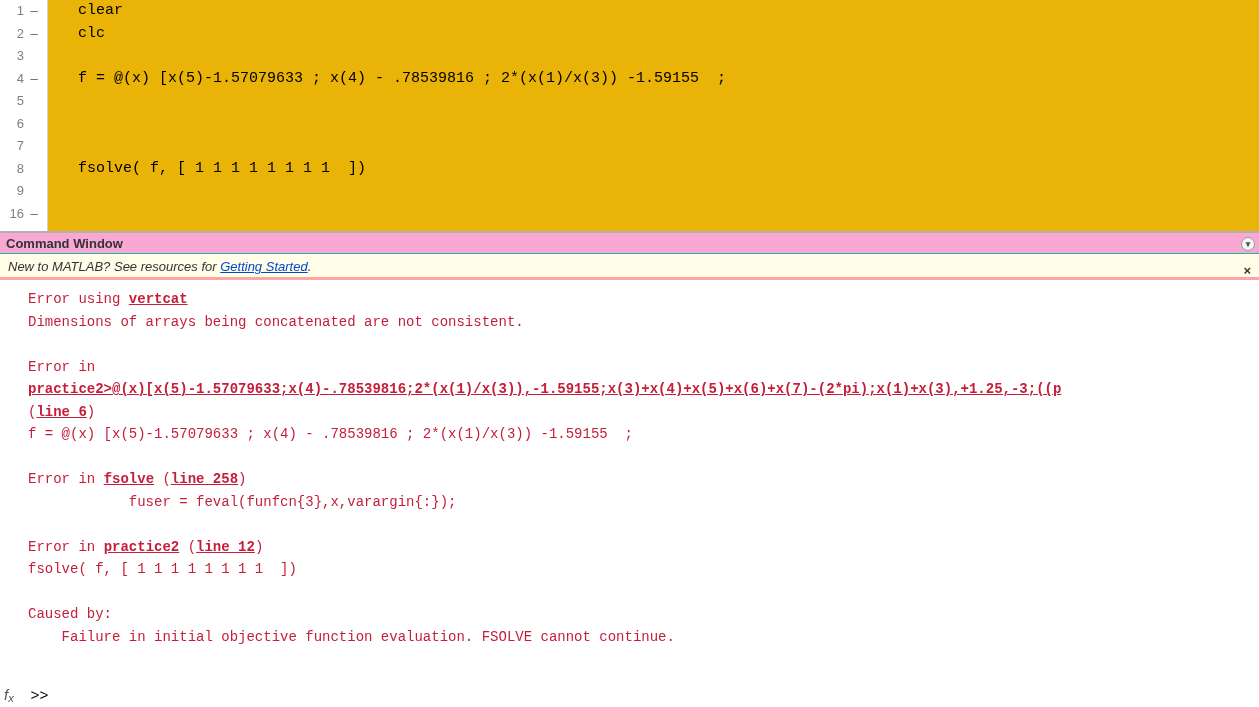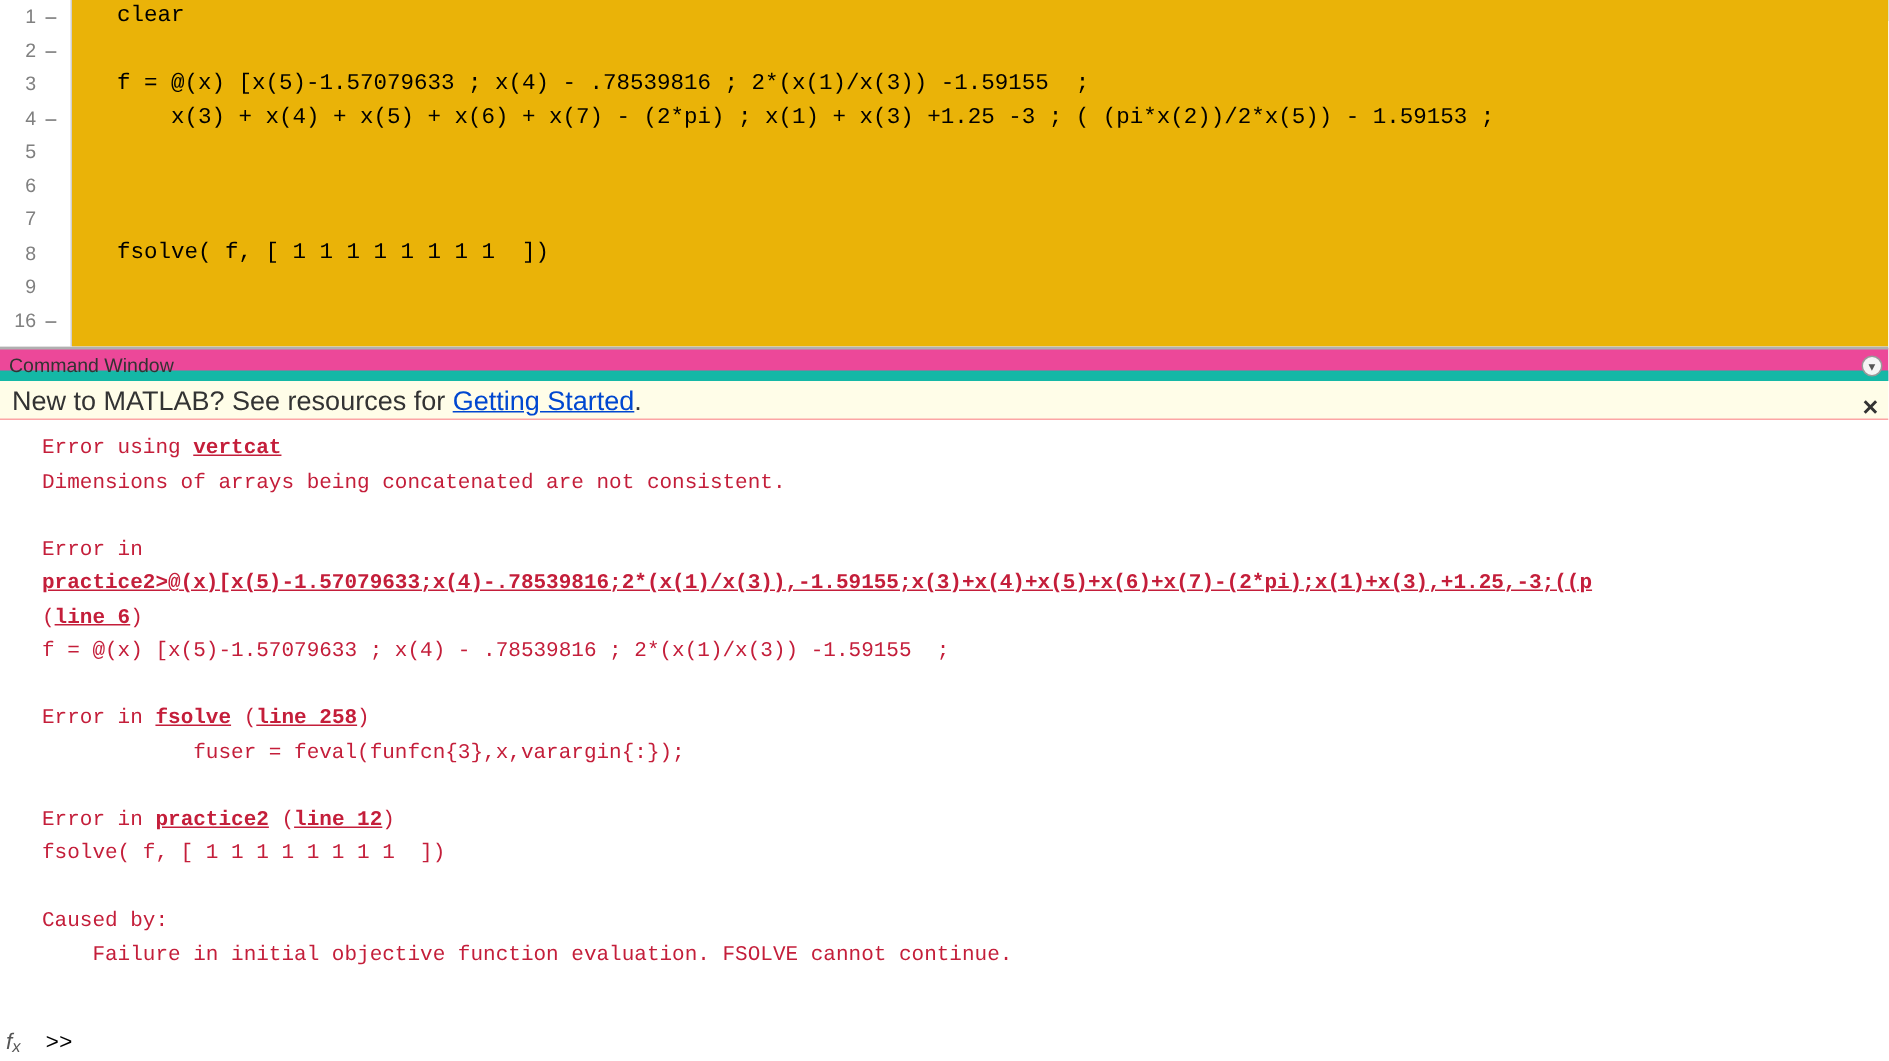--- a/index.html
+++ b/index.html
@@ -76,53 +76,55 @@
     right: 0;
     top: 0;
     width: 14px;
     height: 14px;
     background: #4caf50;
     border: 1px solid #888;
   }
   .cmd-titlebar {
     height: 22px;
     line-height: 22px;
-    background: #ec4899;
+    background: #f9a8d4;
     border-top: 1px solid #b0b0b0;
-    border-bottom: 7px solid #14b8a6;
+    border-bottom: 1px solid #14b8a6;
     padding-left: 6px;
     font-family: Arial, sans-serif;
     font-size: 13px;
     color: #333;
     position: relative;
+    font-weight: bold;
   }
   .cmd-dropdown-icon {
     position: absolute;
     right: 4px;
     top: 4px;
     width: 14px;
     height: 14px;
     border: 1px solid #999;
     border-radius: 50%;
     font-size: 9px;
     line-height: 12px;
     text-align: center;
     color: #555;
     background: #f5f5f5;
   }
   .tip-bar {
     height: 26px;
     line-height: 26px;
     background: #fffde8;
-    border-bottom: 1px solid #fca5a5;
+    border-bottom: 3px solid #fca5a5;
     padding-left: 8px;
     font-family: Arial, sans-serif;
-    font-size: 18px;
+    font-size: 13px;
     color: #333;
     position: relative;
+    font-style: italic;
   }
   .tip-bar a {
     color: #0047d0;
     text-decoration: underline;
     cursor: pointer;
   }
   .tip-close {
     position: absolute;
     right: 4px;
     top: 4px;
@@ -218,23 +220,23 @@
         <span class="gutter-dash"></span>
       </div>
     <div class="gutter-line">
         <span class="gutter-num">16</span>
         <span class="gutter-dash">–</span>
       </div>
   </div>
 
   <div class="code-area">
     <div class="code-line">clear</div>
+    <div class="code-line">clc</div>
     <div class="code-line"></div>
     <div class="code-line">f = @(x) [x(5)-1.57079633 ; x(4) - .78539816 ; 2*(x(1)/x(3)) -1.59155  ;</div>
-    <div class="code-line">    x(3) + x(4) + x(5) + x(6) + x(7) - (2*pi) ; x(1) + x(3) +1.25 -3 ; ( (pi*x(2))/2*x(5)) - 1.59153 ;</div>
     <div class="code-line"></div>
     <div class="code-line"></div>
     <div class="code-line"></div>
     <div class="code-line">fsolve( f, [ 1 1 1 1 1 1 1 1  ])</div>
   </div>
 </div>
 
 <div class="cmd-titlebar">
   <span>Command Window</span>
   <span class="cmd-dropdown-icon">▾</span>

